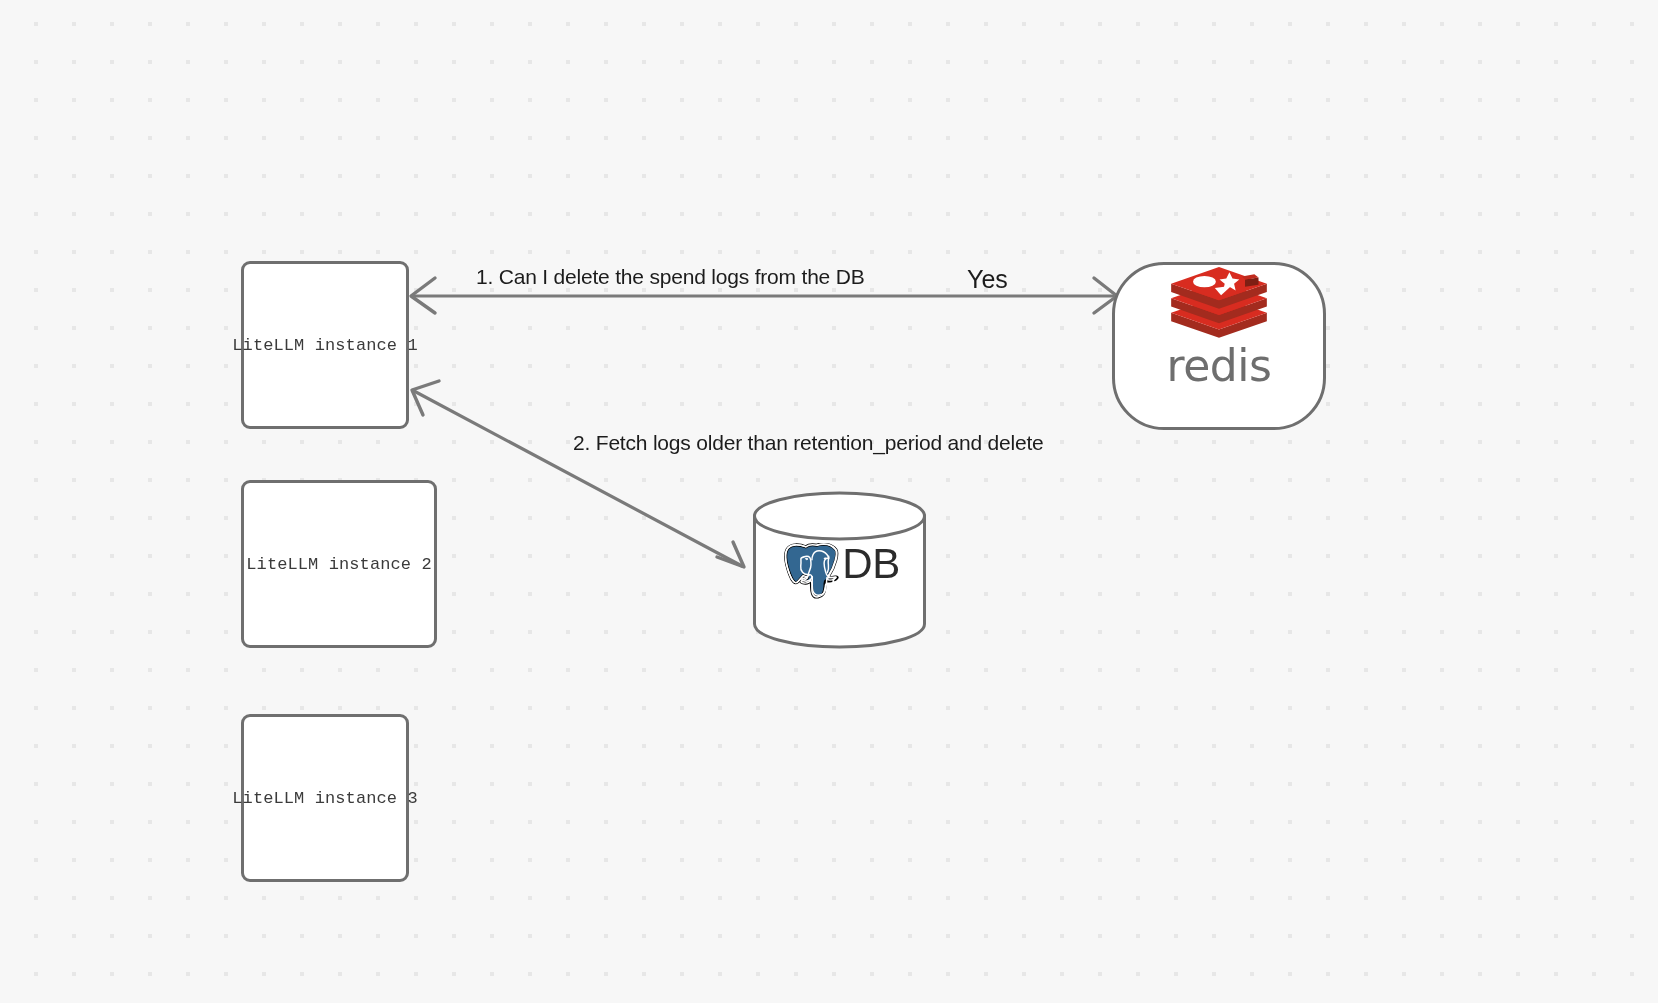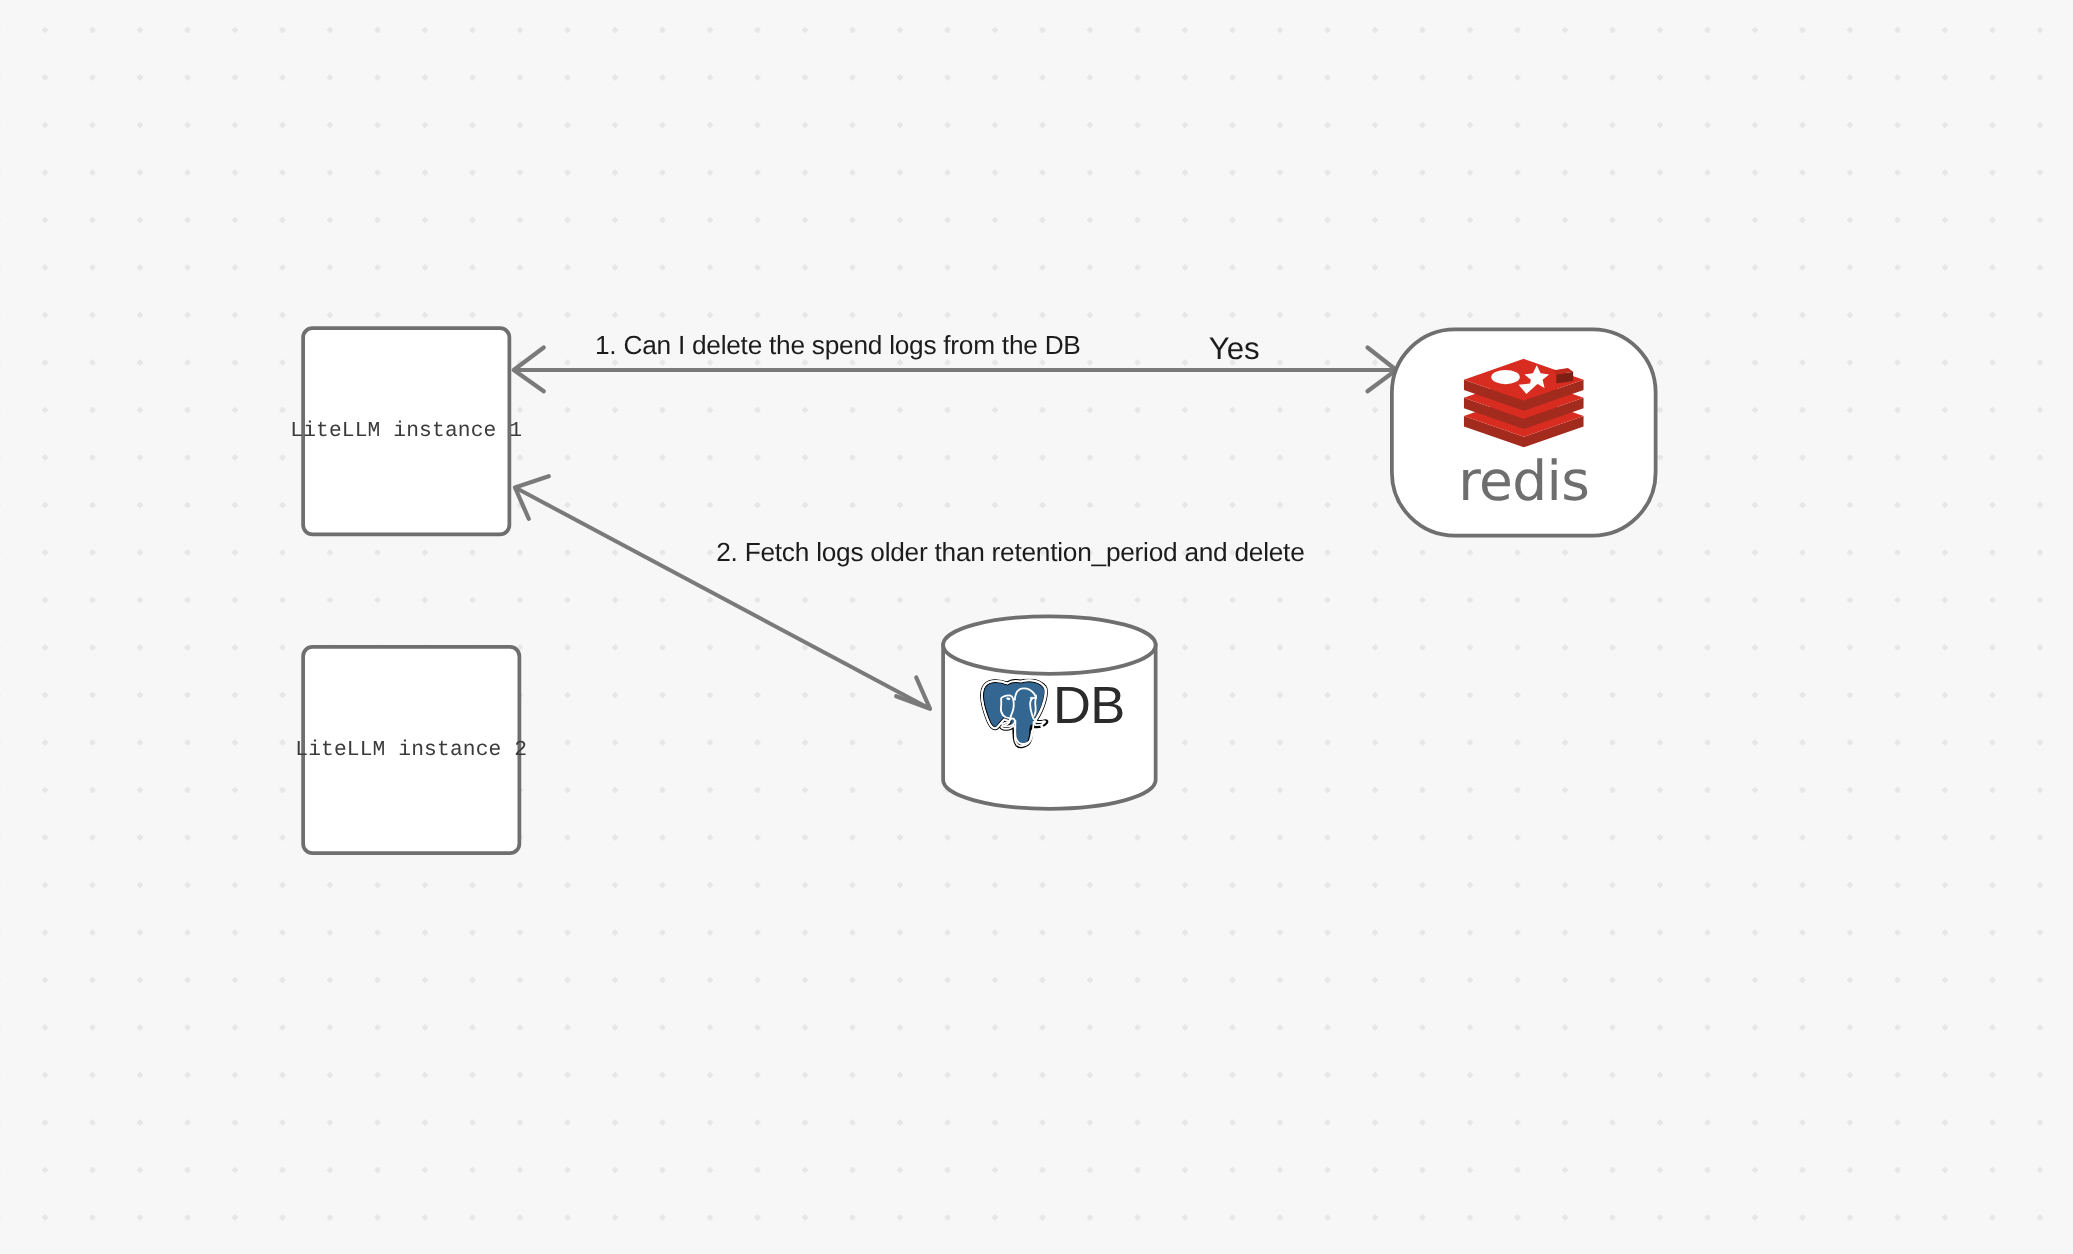--- a/index.html
+++ b/index.html
@@ -37,38 +37,37 @@
   }
   .node-box-label {
     font-size: 17px;
     color: #3b3b3b;
     font-family: Liberation Mono, monospace;
     letter-spacing: 0.1px;
     white-space: nowrap;
   }
 
   #instance-1 { left: 241px; top: 261px; width: 168px; height: 168px; }
-  #instance-2 { left: 241px; top: 516px; width: 176px; height: 168px; }
+  #instance-2 { left: 241px; top: 480px; width: 196px; height: 168px; }
   #instance-3 { left: 241px; top: 714px; width: 168px; height: 168px; }
 
   
   #redis-node {
     position: absolute;
     left: 1112px;
     top: 262px;
     width: 214px;
     height: 168px;
     background: #ffffff;
     border: 3px solid #6f6f6f;
     border-radius: 52px;
     box-sizing: border-box;
     display: flex;
     flex-direction: column;
     align-items: center;
-    justify-content: center;
   }
   #redis-logo-mark { width: 104px; height: 78px; display: block; }
   #redis-wordmark {
     margin-top: 1px;
     font-size: 44px;
     font-weight: 400;
     color: #6e6e6e;
     letter-spacing: -0.5px;
     font-family: "DejaVu Sans", sans-serif;
     line-height: 1;
@@ -165,20 +164,23 @@
   </svg>
 
   <div class="node-box" id="instance-1">
     <span class="node-box-label">LiteLLM instance 1</span>
   </div>
 
   <div class="node-box" id="instance-2">
     <span class="node-box-label">LiteLLM instance 2</span>
   </div>
 
+  <div class="node-box" id="instance-3">
+    <span class="node-box-label">LiteLLM instance 3</span>
+  </div>
 
   <div id="redis-node">
     <svg id="redis-logo-mark" viewBox="0 0 200 150" xmlns="http://www.w3.org/2000/svg">
 
       <path d="M100 140 L8 108 L8 92 L100 124 L192 92 L192 108 Z" fill="#a32b1e"></path>
       <path d="M8 92 L100 60 L192 92 L100 124 Z" fill="#d82c20"></path>
 
       <path d="M100 112 L8 80 L8 64 L100 96 L192 64 L192 80 Z" fill="#a32b1e"></path>
       <path d="M8 64 L100 32 L192 64 L100 96 Z" fill="#d82c20"></path>
 

